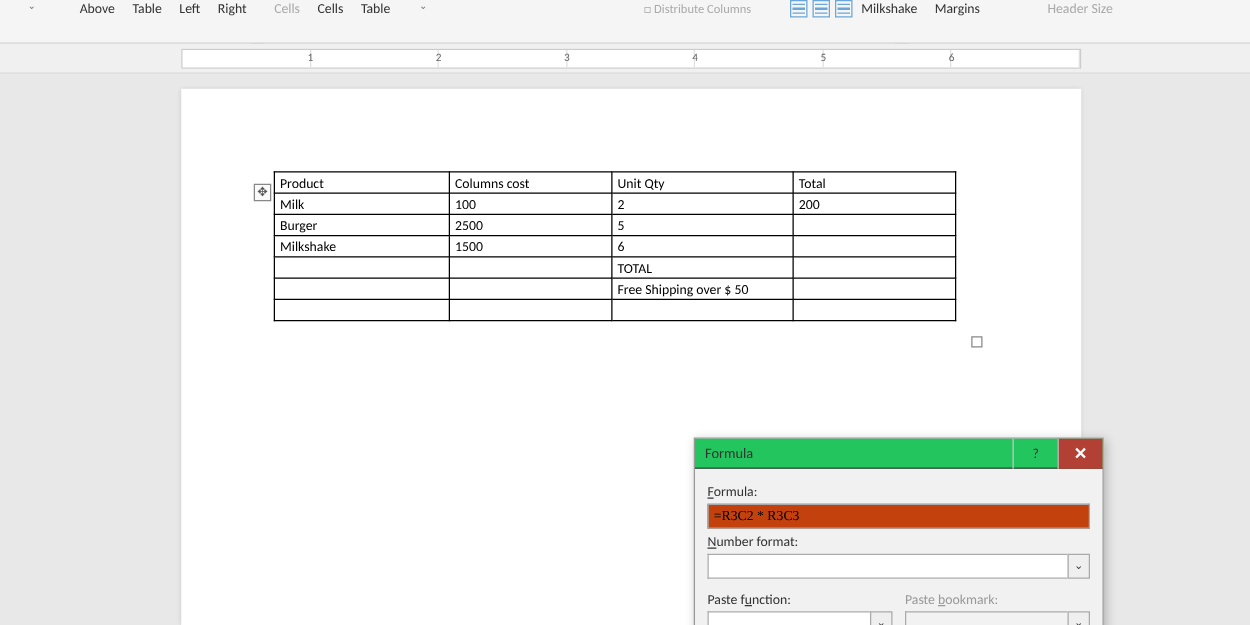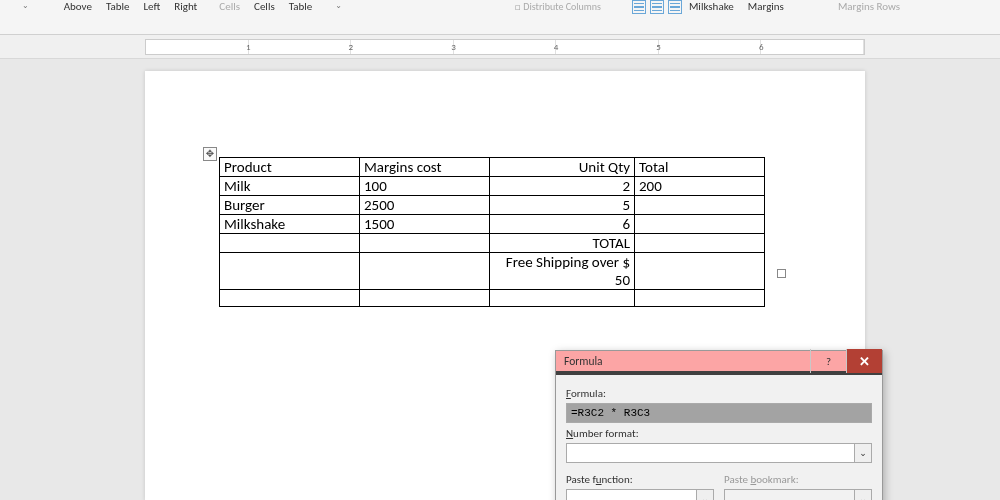--- a/index.html
+++ b/index.html
@@ -119,34 +119,34 @@
     border: 1px solid #888;
     font-size: 10px;
     text-align: center;
     line-height: 12px;
     color: #555;
     background: #fafafa;
   }
   table.user {
     position: absolute;
     left: 74px;
-    top: 86px;
+    top: 66px;
     border-collapse: collapse;
     font-family: Calibri, sans-serif;
-    font-size: 15px;
+    font-size: 11px;
   }
   table.user td {
     border: 1px solid #000;
     height: 17px;
     padding: 0 4px;
     vertical-align: middle;
   }
   table.user td:nth-child(1){ width: 140px; }
   table.user td:nth-child(2){ width: 130px; }
-  table.user td:nth-child(3){ width: 145px; text-align: right; }
+  table.user td:nth-child(3){ width: 145px; }
   table.user td:nth-child(4){ width: 130px; }
   .resize-sq {
     position: absolute;
     left: 632px;
     top: 198px;
     width: 9px; height: 9px;
     border: 1px solid #888;
     background: #fff;
   }
   
@@ -158,22 +158,22 @@
     background: #f1f1f1;
     border: 1px solid #999;
     box-shadow: 2px 2px 8px rgba(0,0,0,0.25);
     font-size: 11px;
     color: #333;
   }
   .dlg-titlebar {
     height: 24px;
     display: flex;
     align-items: center;
-    border-bottom: 4px solid #404040;
-    background: #fca5a5;
+    border-bottom: 1px solid #404040;
+    background: #22c55e;
   }
   .dlg-title {
     flex: 1;
     padding-left: 8px;
     font-size: 11.5px;
   }
   .dlg-help, .dlg-close {
     width: 36px;
     height: 24px;
     display: flex;
@@ -191,22 +191,22 @@
     padding: 8px 10px 10px 10px;
   }
   .dlg-label { margin: 4px 0 3px 0; }
   .dlg-label u { text-decoration: underline; }
   .dlg-input {
     width: 100%;
     height: 20px;
     border: 1px solid #aaa;
     padding: 0 4px;
     font-size: 11px;
-    font-family: Liberation Mono, monospace;
-    background: #a3a3a3;
+    font-family: Liberation Serif, serif;
+    background: #c2410c;
   }
   .dlg-row {
     display: flex;
     gap: 10px;
     margin-top: 6px;
   }
   .dlg-col { flex: 1; }
   .dlg-select {
     display: flex;
   }
@@ -266,21 +266,21 @@
         </span>
       <span class="align-ic">
           <div></div>
           <div></div>
           <div></div>
         </span>
     </span>
     <span class="ribbon-btn">Milkshake</span>
     <span class="ribbon-btn">Margins</span>
     <span style="width:40px"></span>
-    <span class="ribbon-btn dim">Margins Rows</span>
+    <span class="ribbon-btn dim">Header Size</span>
   </div>
   <div class="ribbon-groups">
     <div class="ribbon-group" style="left:0;width:40px"><span class="lbl">Draw</span></div>
     <div class="ribbon-group" style="left:55;width:215px"><span class="lbl">Rows &amp; Columns</span><span class="launcher">⤢</span></div>
     <div class="ribbon-group" style="left:275px;width:120px"><span class="lbl">Merge</span></div>
     <div class="ribbon-group" style="left:400px;width:330px"><span class="lbl">Cell Size</span><span class="launcher">⤢</span></div>
     <div class="ribbon-group" style="left:735px;width:170px"><span class="lbl">Alignment</span></div>
     <div class="ribbon-group" style="left:960px;width:40px"><span class="lbl">Data</span></div>
   </div>
 </div>
@@ -309,21 +309,21 @@
   </div>
 </div>
 
 <div class="doc-area">
   <div class="page">
     <div class="move-handle">✥</div>
     <table class="user">
       <tbody>
           <tr>
         <td>Product</td>
-        <td>Margins cost</td>
+        <td>Columns cost</td>
         <td>Unit Qty</td>
         <td>Total</td>
       </tr>
       <tr>
             <td>Milk</td>
             <td>100</td>
             <td>2</td>
             <td>200</td>
           </tr>
       <tr>

